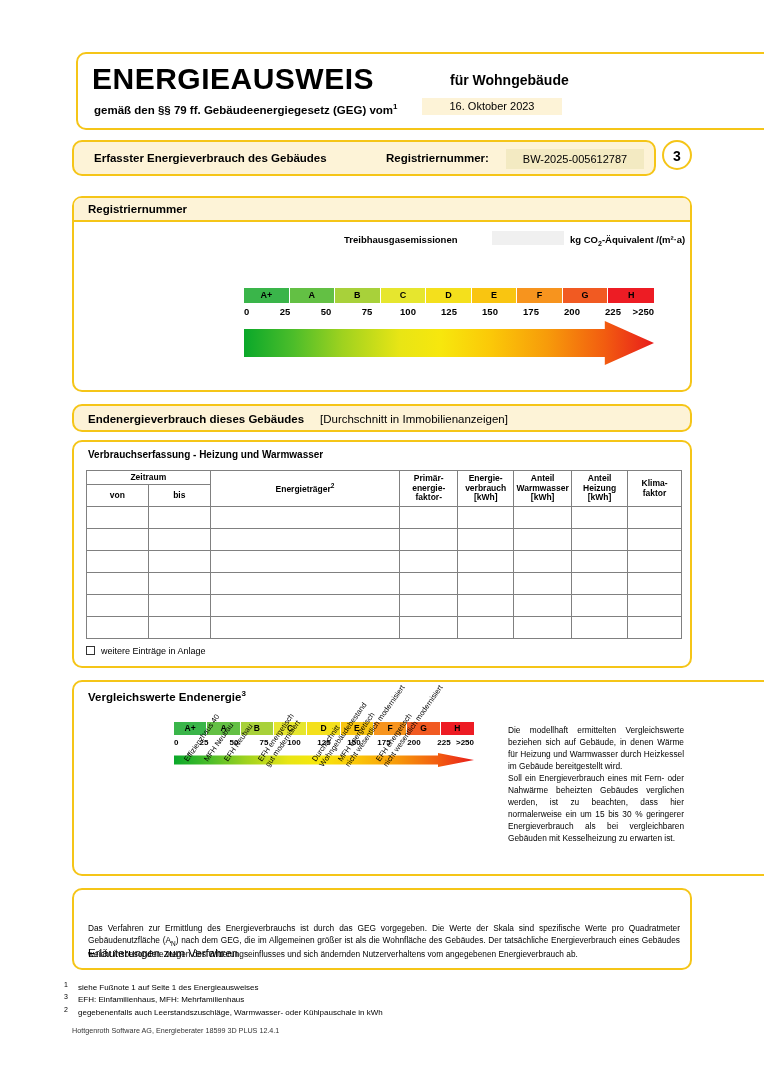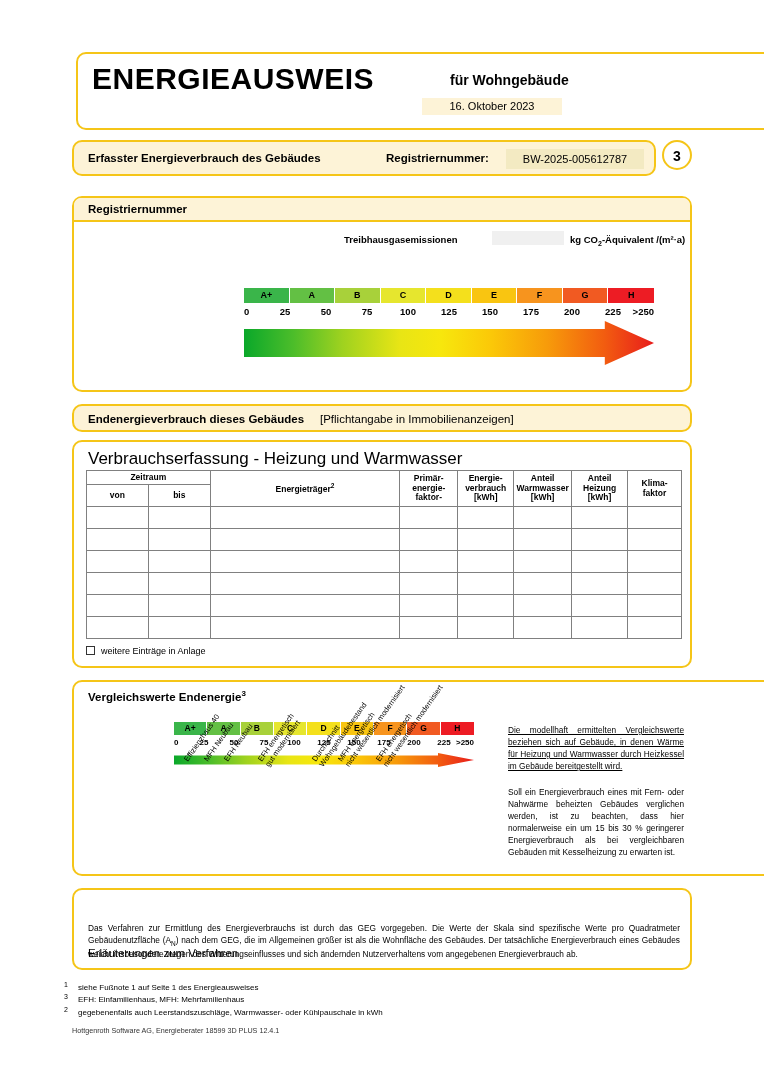--- a/index.html
+++ b/index.html
@@ -46,21 +46,21 @@
   .date-box {
     position: absolute; left: 344px; top: 44px;
     width: 140px; height: 17px;
     background: #fdf3d7;
     font-size: 11px; text-align: center; line-height: 17px;
   }
 
   
   #reg-panel { left: 72px; top: 140px; width: 584px; height: 36px; background:#fdf3d7; }
   .reg-left {
-    position: absolute; left: 14px; top: 10px;
+    position: absolute; left: 20px; top: 10px;
     font-size: 11.5px; font-weight: bold;
   }
   .reg-label {
     position: absolute; left: 312px; top: 10px;
     font-size: 11.5px; font-weight: bold;
   }
   .reg-value {
     position: absolute; left: 432px; top: 7px;
     width: 138px; height: 20px;
     background: #f3eac2;
@@ -130,21 +130,21 @@
   }
   .ende-b {
     position: absolute; left: 246px; top: 7px;
     font-size: 11.5px;
   }
 
   
   #tab-panel { left: 72px; top: 440px; width: 620px; height: 228px; }
   .tab-title {
     position: absolute; left: 14px; top: 7px;
-    font-size: 17px; font-weight: normal;
+    font-size: 10px; font-weight: bold;
   }
   .tbl {
     position: absolute; left: 12px; top: 28px;
     width: 596px;
     border-collapse: collapse;
     font-size: 8.5px;
   }
   .tbl td, .tbl th {
     border: 1px solid #808080;
     padding: 0;
@@ -222,20 +222,23 @@
   }
 </style>
 </head>
 <body>
 
 <div class="page">
 
   <div class="panel" id="header-panel">
     <div class="title-main">ENERGIEAUSWEIS</div>
     <div class="title-sub">für Wohngebäude</div>
+    <div class="title-legal">
+      <span>gemäß den §§ 79 ff. Gebäudeenergiegesetz (GEG) vom</span><span class="sup">1</span>
+    </div>
     <div class="date-box">16. Oktober 2023</div>
   </div>
 
   <div class="panel" id="reg-panel">
     <div class="reg-left">Erfasster Energieverbrauch des Gebäudes</div>
     <div class="reg-label">Registriernummer:</div>
     <div class="reg-value">BW-2025-005612787</div>
   </div>
   <div id="page-badge">3</div>
 
@@ -273,21 +276,21 @@
           <div class="tick" style="font-size: 9.5px; width: 40px; left: 308px; top: 0px;">200</div>
           <div class="tick" style="font-size: 9.5px; width: 40px; left: 349px; top: 0px;">225</div>
           <div class="tick" style="font-size: 9.5px; width: 40px; text-align: right; left: 370px; top: 0px;">&gt;250</div>
         </div>
         <div class="arrow-bar" style="left: 0px; top: 33px; width: 410px; height: 44px; background: linear-gradient(90deg, rgb(10, 168, 42) 0%, rgb(76, 189, 42) 12%, rgb(159, 210, 31) 24%, rgb(232, 229, 21) 38%, rgb(247, 231, 13) 48%, rgb(251, 201, 8) 60%, rgb(247, 155, 10) 74%, rgb(242, 92, 16) 88%, rgb(232, 28, 28) 100%); clip-path: polygon(0% 18%, 88% 18%, 88% 0%, 100% 50%, 88% 100%, 88% 82%, 0% 82%);"></div>
       </div>
   </div>
 
   <div class="panel" id="ende-panel">
     <div class="ende-a">Endenergieverbrauch dieses Gebäudes</div>
-    <div class="ende-b">[Pflichtangabe in Immobilienanzeigen]</div>
+    <div class="ende-b">[Durchschnitt in Immobilienanzeigen]</div>
   </div>
 
   <div class="panel" id="tab-panel">
     <div class="tab-title">Verbrauchserfassung - Heizung und Warmwasser</div>
     <table class="tbl">
       <tbody>
           <tr class="hrow1">
         <th colspan="2" style="width:124px;">Zeitraum</th>
         <th rowspan="2" style="width:190px;">
           <span>Energieträger</span><span style="font-size:6.5px;vertical-align:super;">2</span>
@@ -436,21 +439,21 @@
         <div class="vg-label" style="left: 262px; top: 76px;">
           <div>MFH energetisch</div>
           <div>nicht wesentlich modernisiert</div>
         </div>
         <div class="vg-label" style="left: 300px; top: 76px;">
           <div>EFH energetisch</div>
           <div>nicht wesentlich modernisiert</div>
         </div>
       </div>
     <div class="vg-text">
-      <p style="margin:0 0 14px 0;text-decoration:underline;">Die modellhaft ermittelten Vergleichswerte beziehen sich auf Gebäude, in denen Wärme für Heizung und Warmwasser durch Heizkessel im Gebäude bereitgestellt wird.</p>
+      <p style="margin:0 0 0 0;">Die modellhaft ermittelten Vergleichswerte beziehen sich auf Gebäude, in denen Wärme für Heizung und Warmwasser durch Heizkessel im Gebäude bereitgestellt wird.</p>
       <p style="margin:0;">Soll ein Energieverbrauch eines mit Fern- oder Nahwärme beheizten Gebäudes verglichen werden, ist zu beachten, dass hier normalerweise ein um 15 bis 30 % geringerer Energieverbrauch als bei vergleichbaren Gebäuden mit Kesselheizung zu erwarten ist.</p>
     </div>
   </div>
 
   <div class="panel" id="erl-panel">
     <div class="erl-title">Erläuterungen zum Verfahren</div>
     <div class="erl-text">
       <span>Das Verfahren zur Ermittlung des Energieverbrauchs ist durch das GEG vorgegeben. Die Werte der Skala sind spezifische Werte pro Quadratmeter Gebäudenutzfläche (A</span><sub>N</sub><span>) nach dem GEG, die im Allgemeinen größer ist als die Wohnfläche des Gebäudes. Der tatsächliche Energieverbrauch eines Gebäudes weicht insbesondere wegen des Witterungseinflusses und sich ändernden Nutzerverhaltens vom angegebenen Energieverbrauch ab.</span>
     </div>
   </div>

